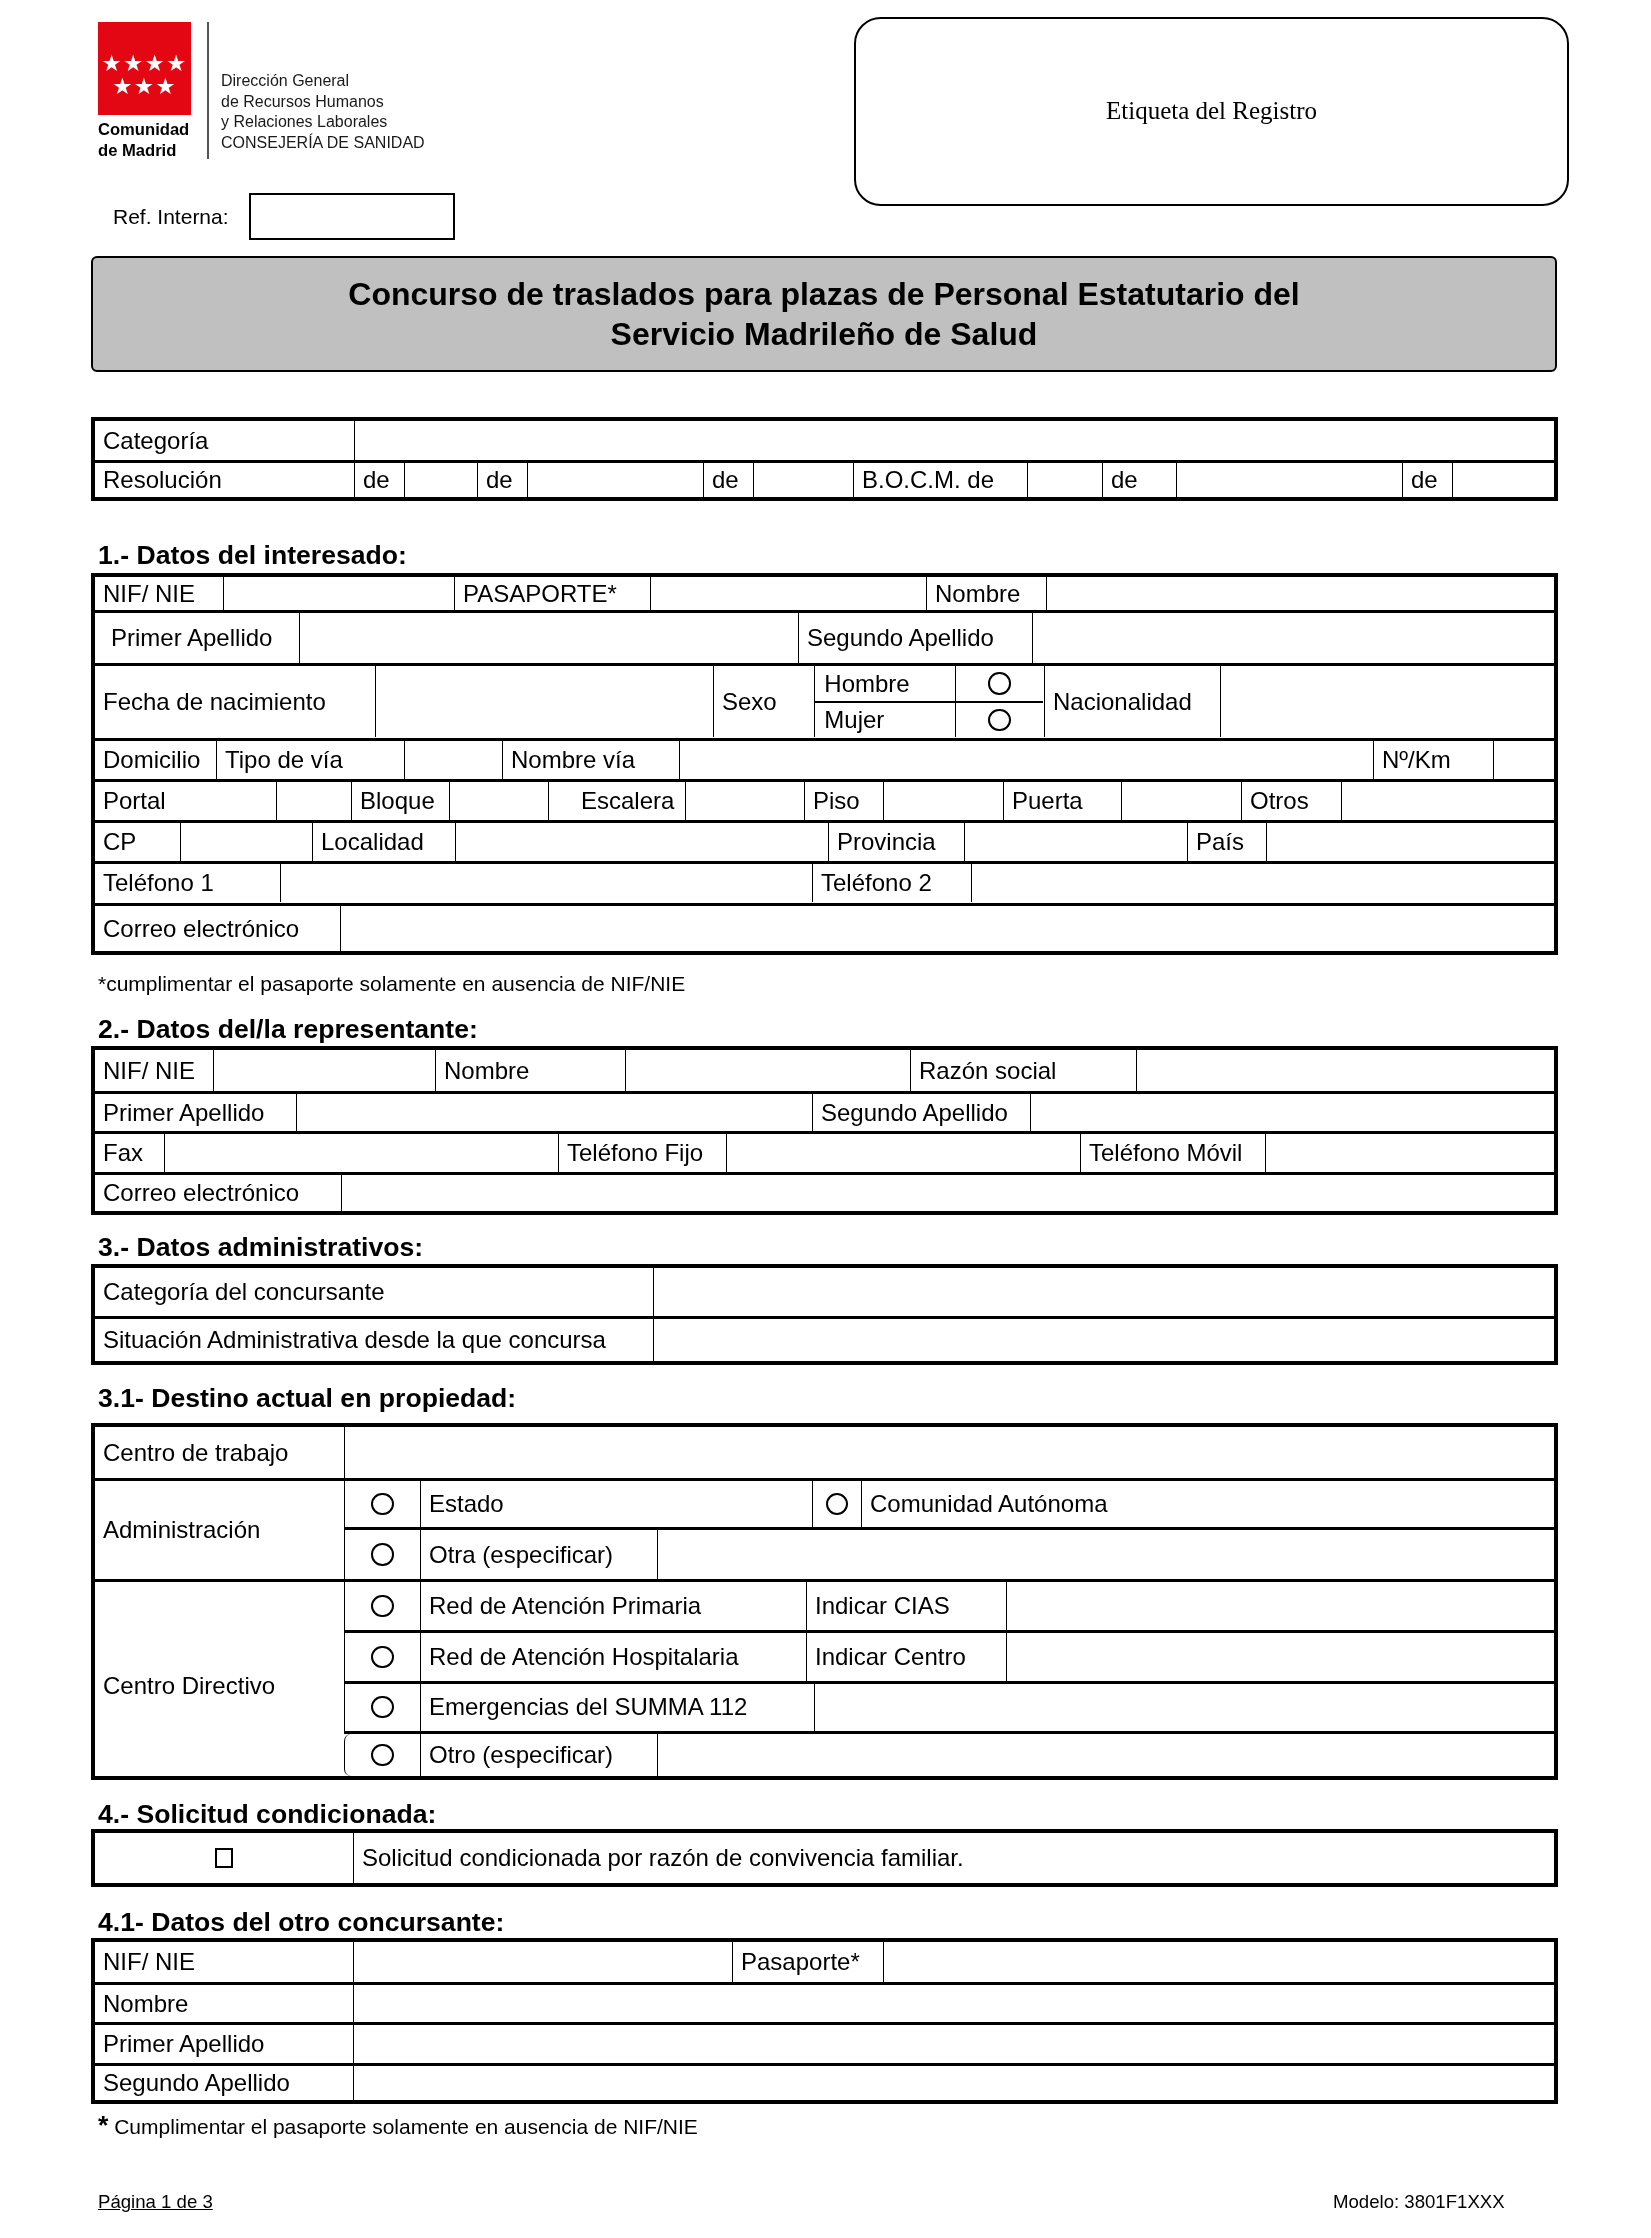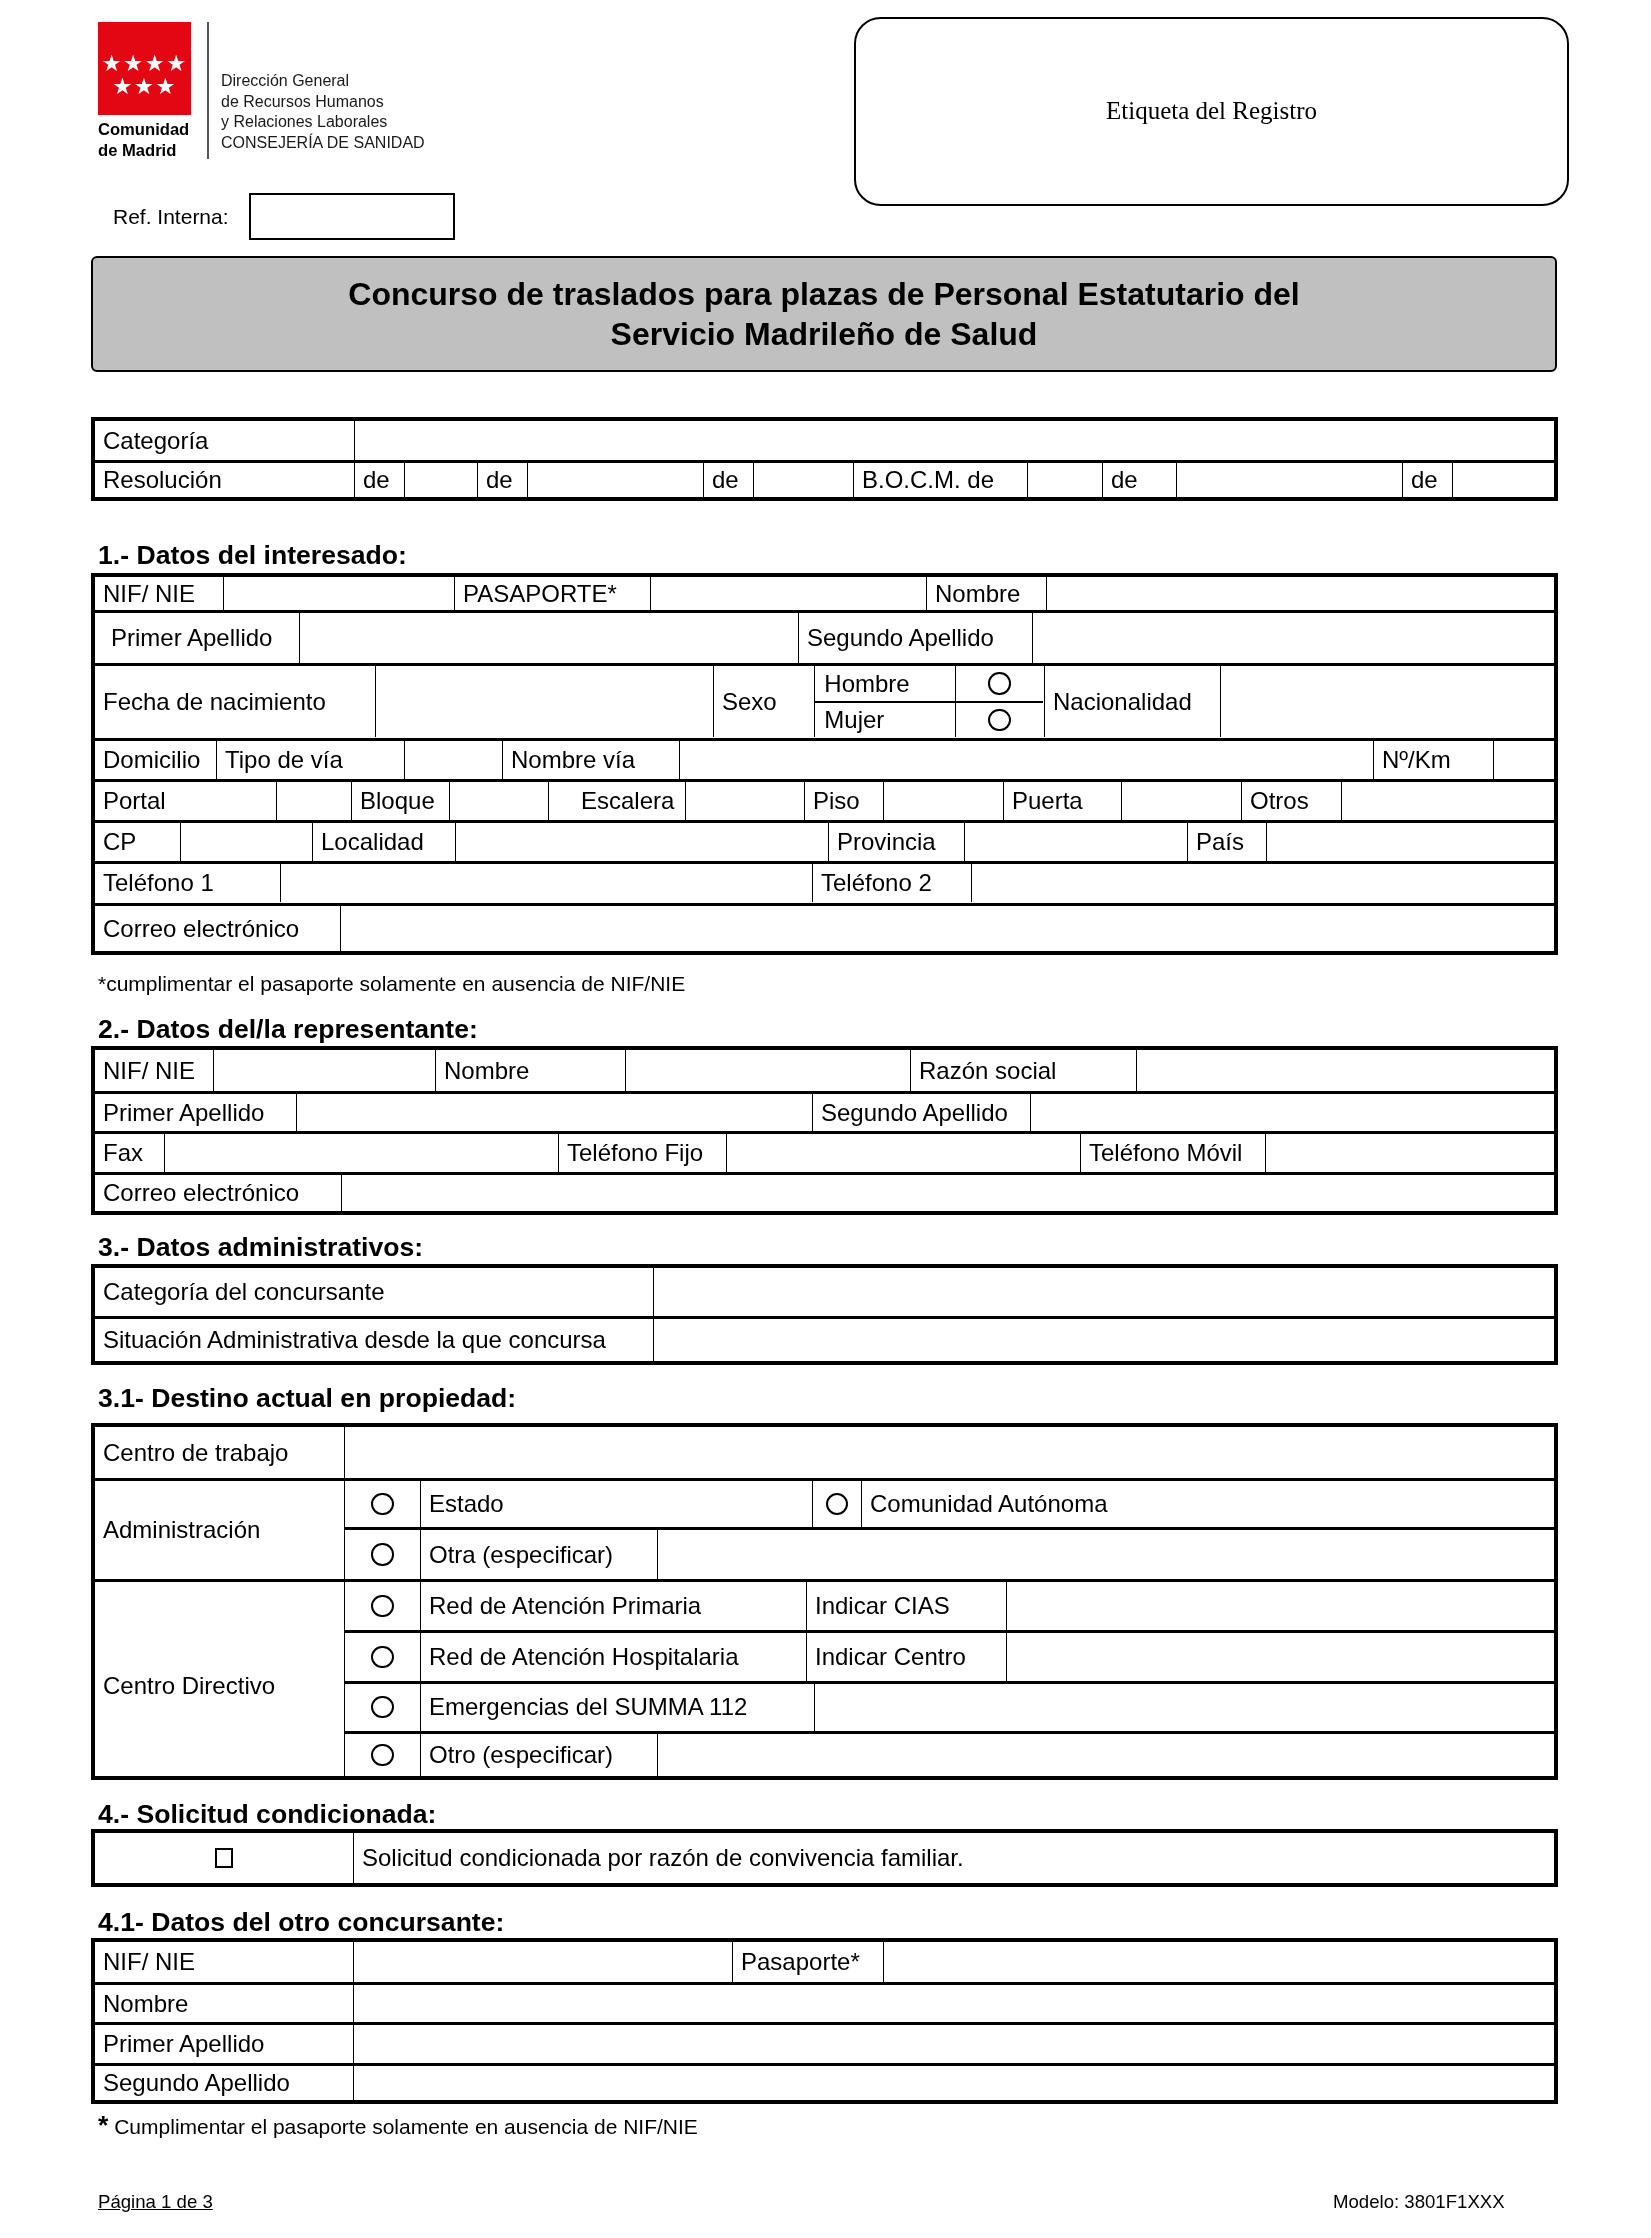--- a/index.html
+++ b/index.html
@@ -253,21 +253,21 @@
       <div class="cell" style="left:461px;width:201px;">Indicar Centro</div>
       <div class="cell" style="left:661px;right:0;"></div>
     </div>
     <div style="position:absolute;left:249px;right:0;top:101px;height:51px;border-left:1.3px solid #000;border-bottom:3.3px solid #000;">
       <div class="cell nb center" style="left:0;width:75px;">
           <span class="radio"></span>
         </div>
       <div class="cell" style="left:75px;width:393px;">Emergencias del SUMMA 112</div>
       <div class="cell" style="left:469px;right:0;"></div>
     </div>
-    <div style="position:absolute;left:249px;right:0;top:152px;bottom:0;border-left:1.3px solid #000;">
+    <div style="position:absolute;left:249px;right:0;top:152px;bottom:0;border-left:1.3px solid #000;border-radius:7px;">
       <div class="cell nb center" style="left:0;width:75px;">
           <span class="radio"></span>
         </div>
       <div class="cell" style="left:75px;width:237px;">Otro (especificar)</div>
       <div class="cell" style="left:312px;right:0;"></div>
     </div>
   </div>
 </div>
 
 <div class="abs section-title" style="left:98px;top:1799px;">4.-  Solicitud condicionada:</div>

